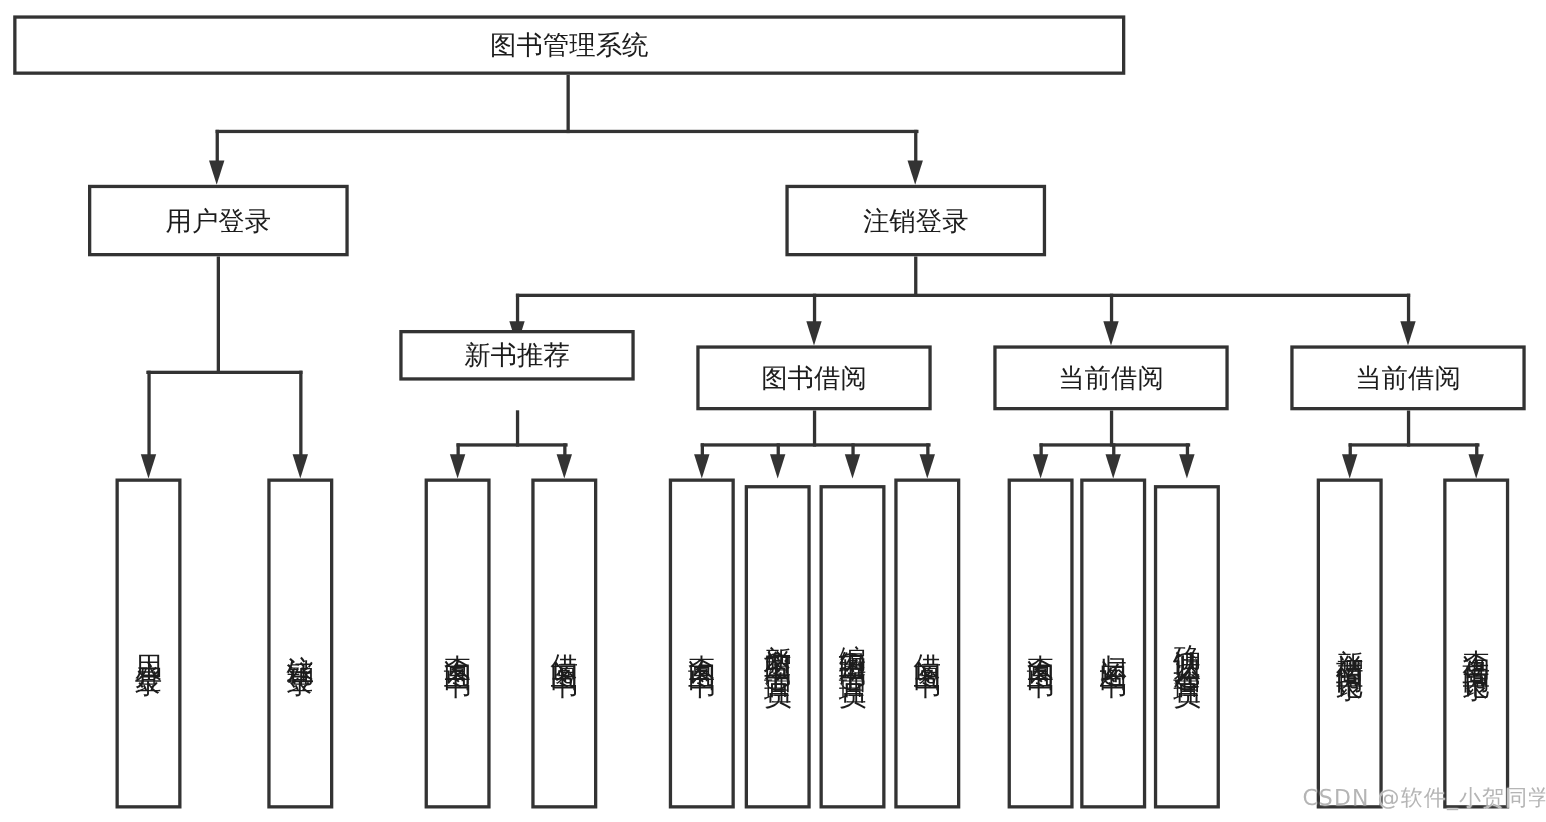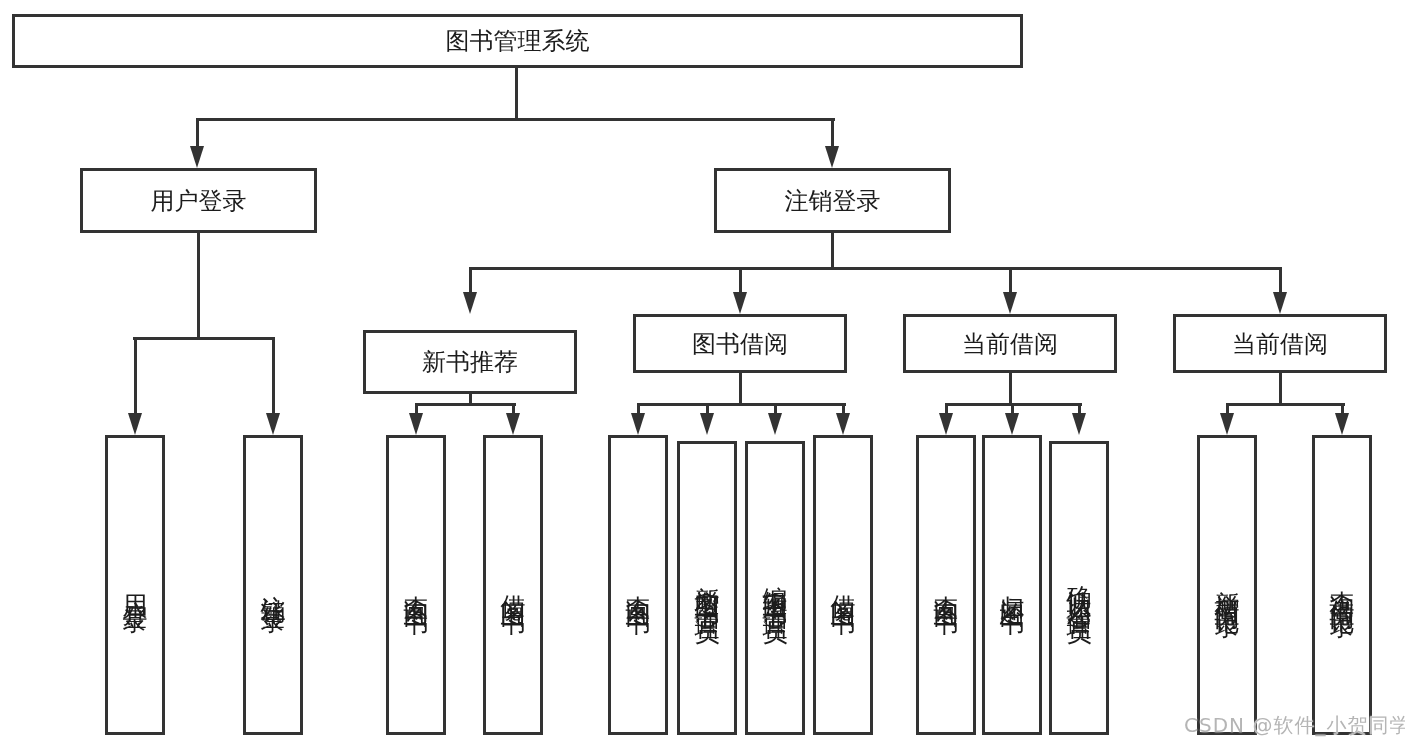--- a/index.html
+++ b/index.html
@@ -96,21 +96,21 @@
   <div class="vl" style="left:1226px;top:403px;height:13px;"></div>
   <div class="ah" style="left:1220px;top:413px;"></div>
   <div class="vl" style="left:1341px;top:403px;height:13px;"></div>
   <div class="ah" style="left:1335px;top:413px;"></div>
 
   <div class="node" style="left:12px;top:14px;width:1011px;height:54px;">图书管理系统</div>
 
   <div class="node" style="left:80px;top:168px;width:237px;height:65px;">用户登录</div>
   <div class="node" style="left:714px;top:168px;width:237px;height:65px;">注销登录</div>
 
-  <div class="node" style="left:363px;top:330px;width:214px;height:64px;text-align:right;">新书推荐</div>
+  <div class="node" style="left:363px;top:300px;width:214px;height:46px;text-align:right;">新书推荐</div>
   <div class="node" style="left:633px;top:314px;width:214px;height:59px;">图书借阅</div>
   <div class="node" style="left:903px;top:314px;width:214px;height:59px;">当前借阅</div>
   <div class="node" style="left:1173px;top:314px;width:214px;height:59px;">当前借阅</div>
 
   <div class="node leaf" style="left:105px;top:435px;width:60px;height:300px;">用户登录</div>
   <div class="node leaf" style="left:243px;top:435px;width:60px;height:300px;">注销登录</div>
 
   <div class="node leaf" style="left:386px;top:435px;width:60px;height:300px;">查询图书</div>
   <div class="node leaf" style="left:483px;top:435px;width:60px;height:300px;">借阅图书</div>
 

